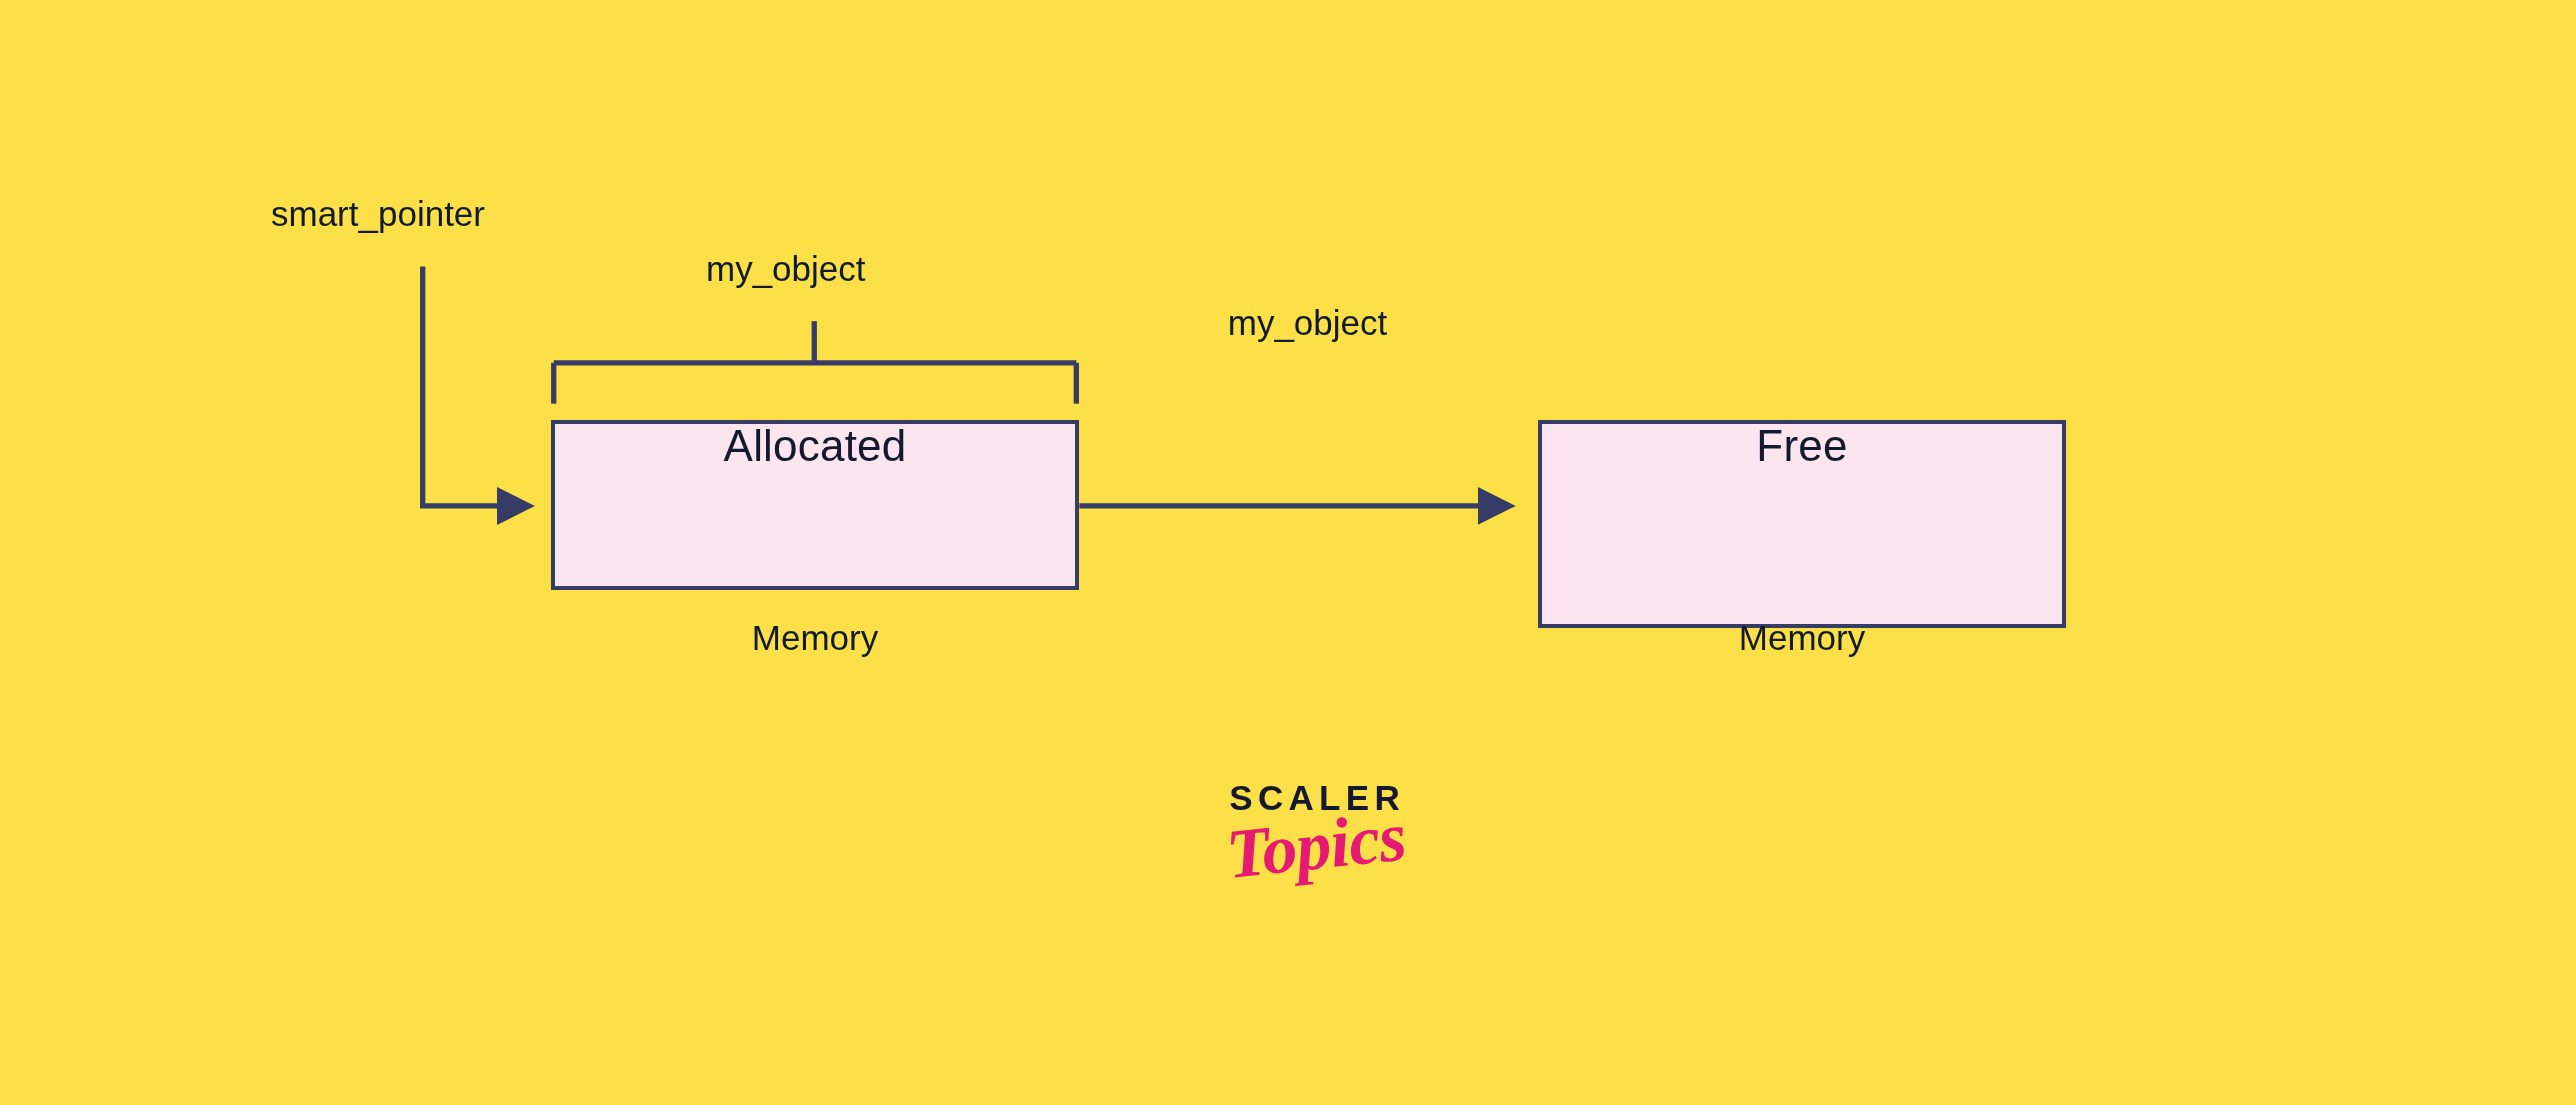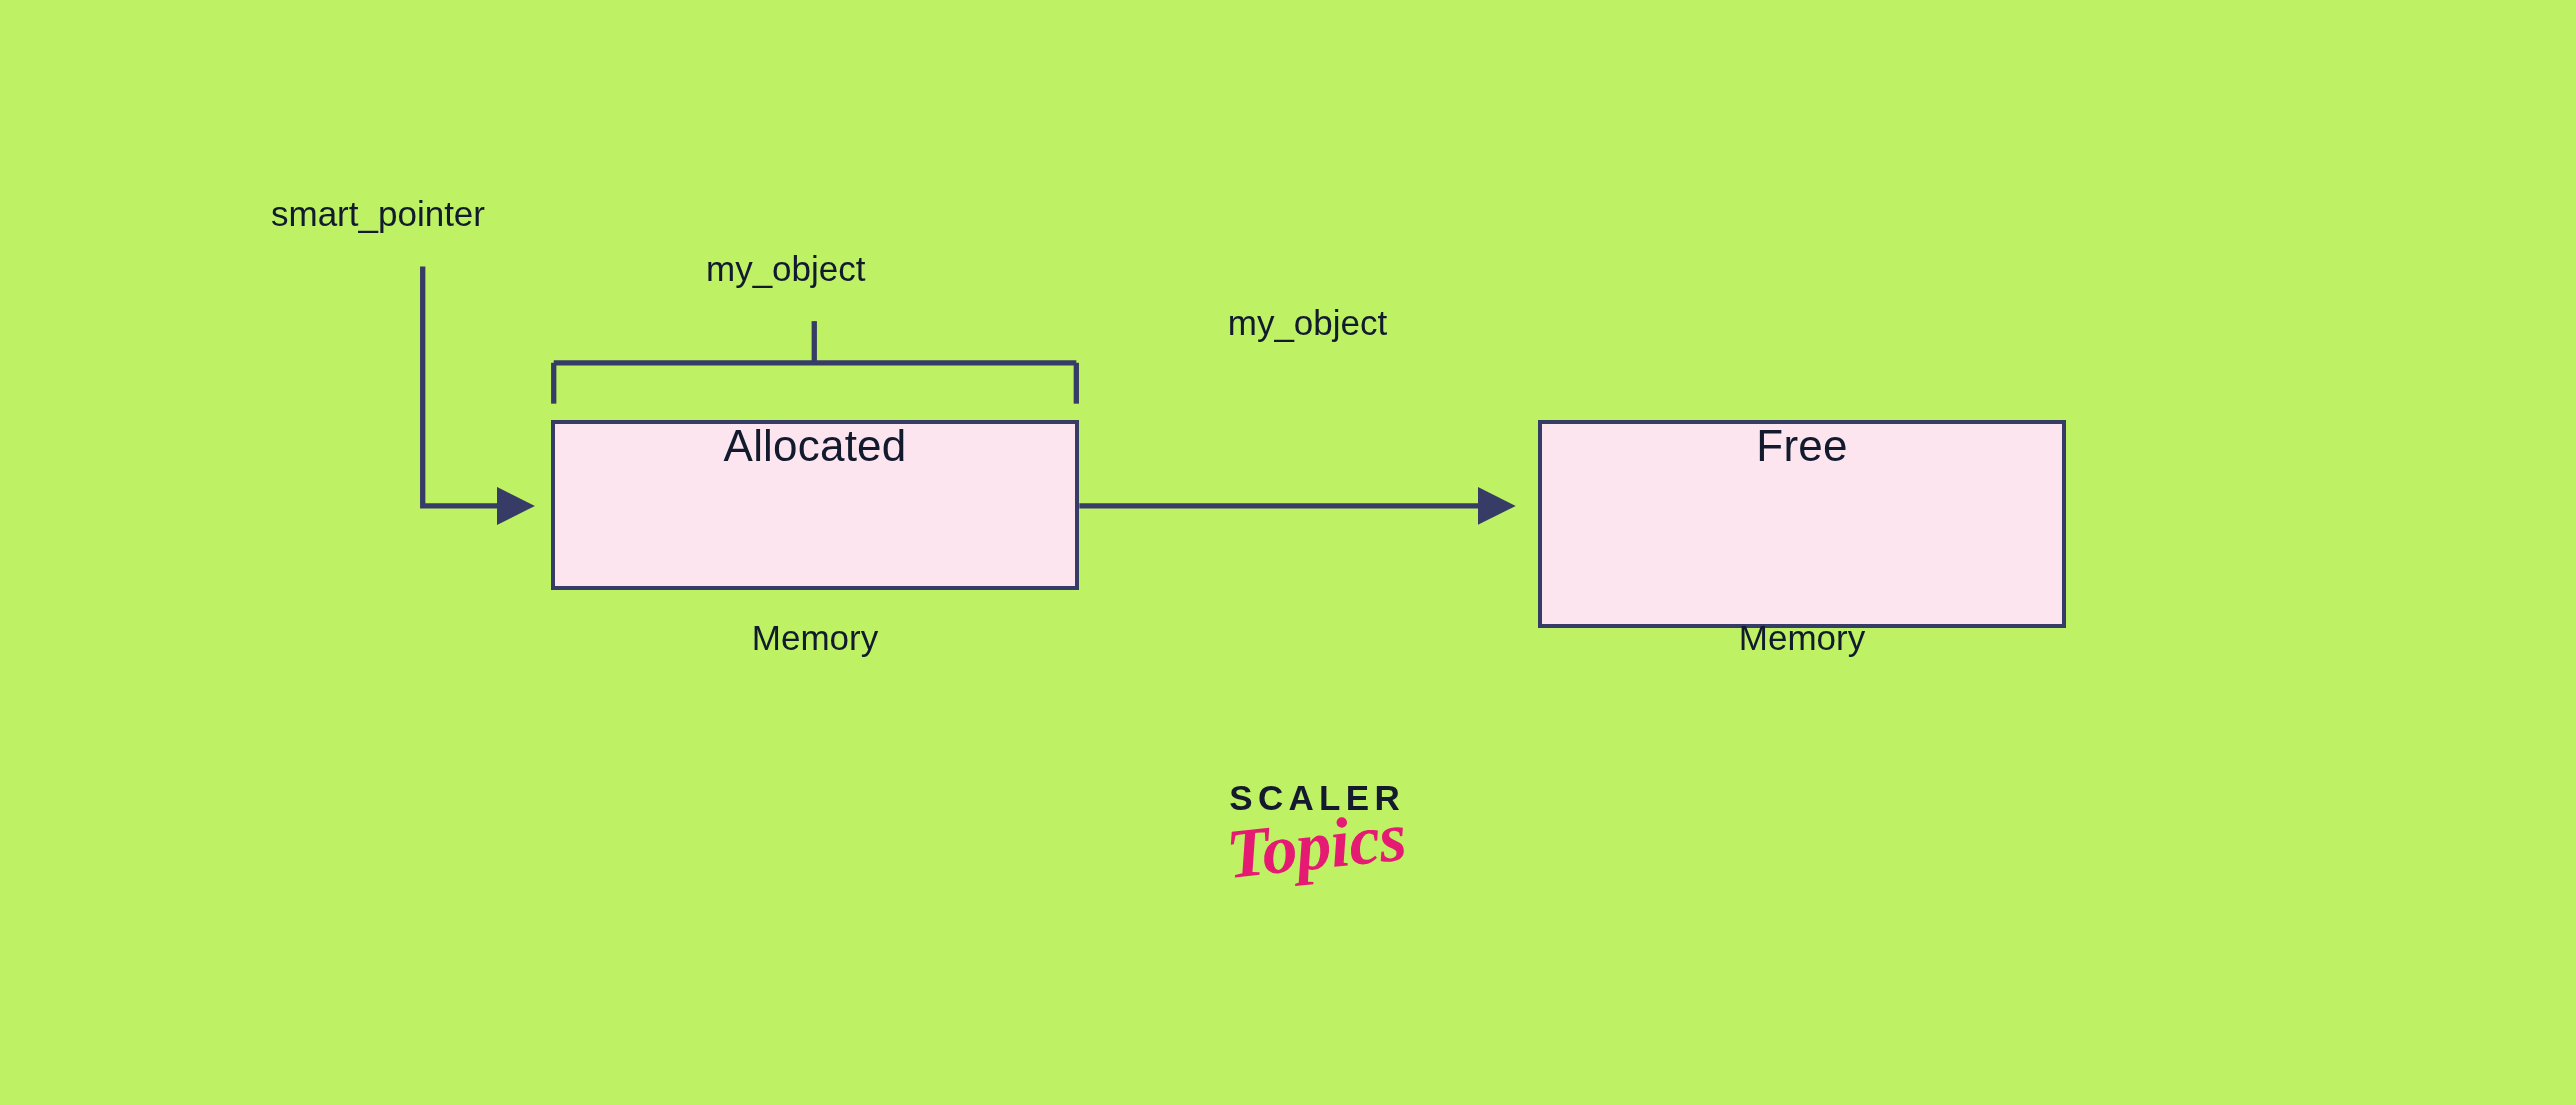--- a/index.html
+++ b/index.html
@@ -8,21 +8,21 @@
     padding: 0;
     background: #ffffff;
   }
   body {
     font-family: "Liberation Sans", sans-serif;
   }
   #canvas {
     position: relative;
     width: 2576px;
     height: 1105px;
-    background: #bef264;
+    background: #fde047;
     overflow: hidden;
   }
   #diagram-svg {
     position: absolute;
     left: 0;
     top: 0;
     width: 2576px;
     height: 1105px;
   }
   .node-box {

